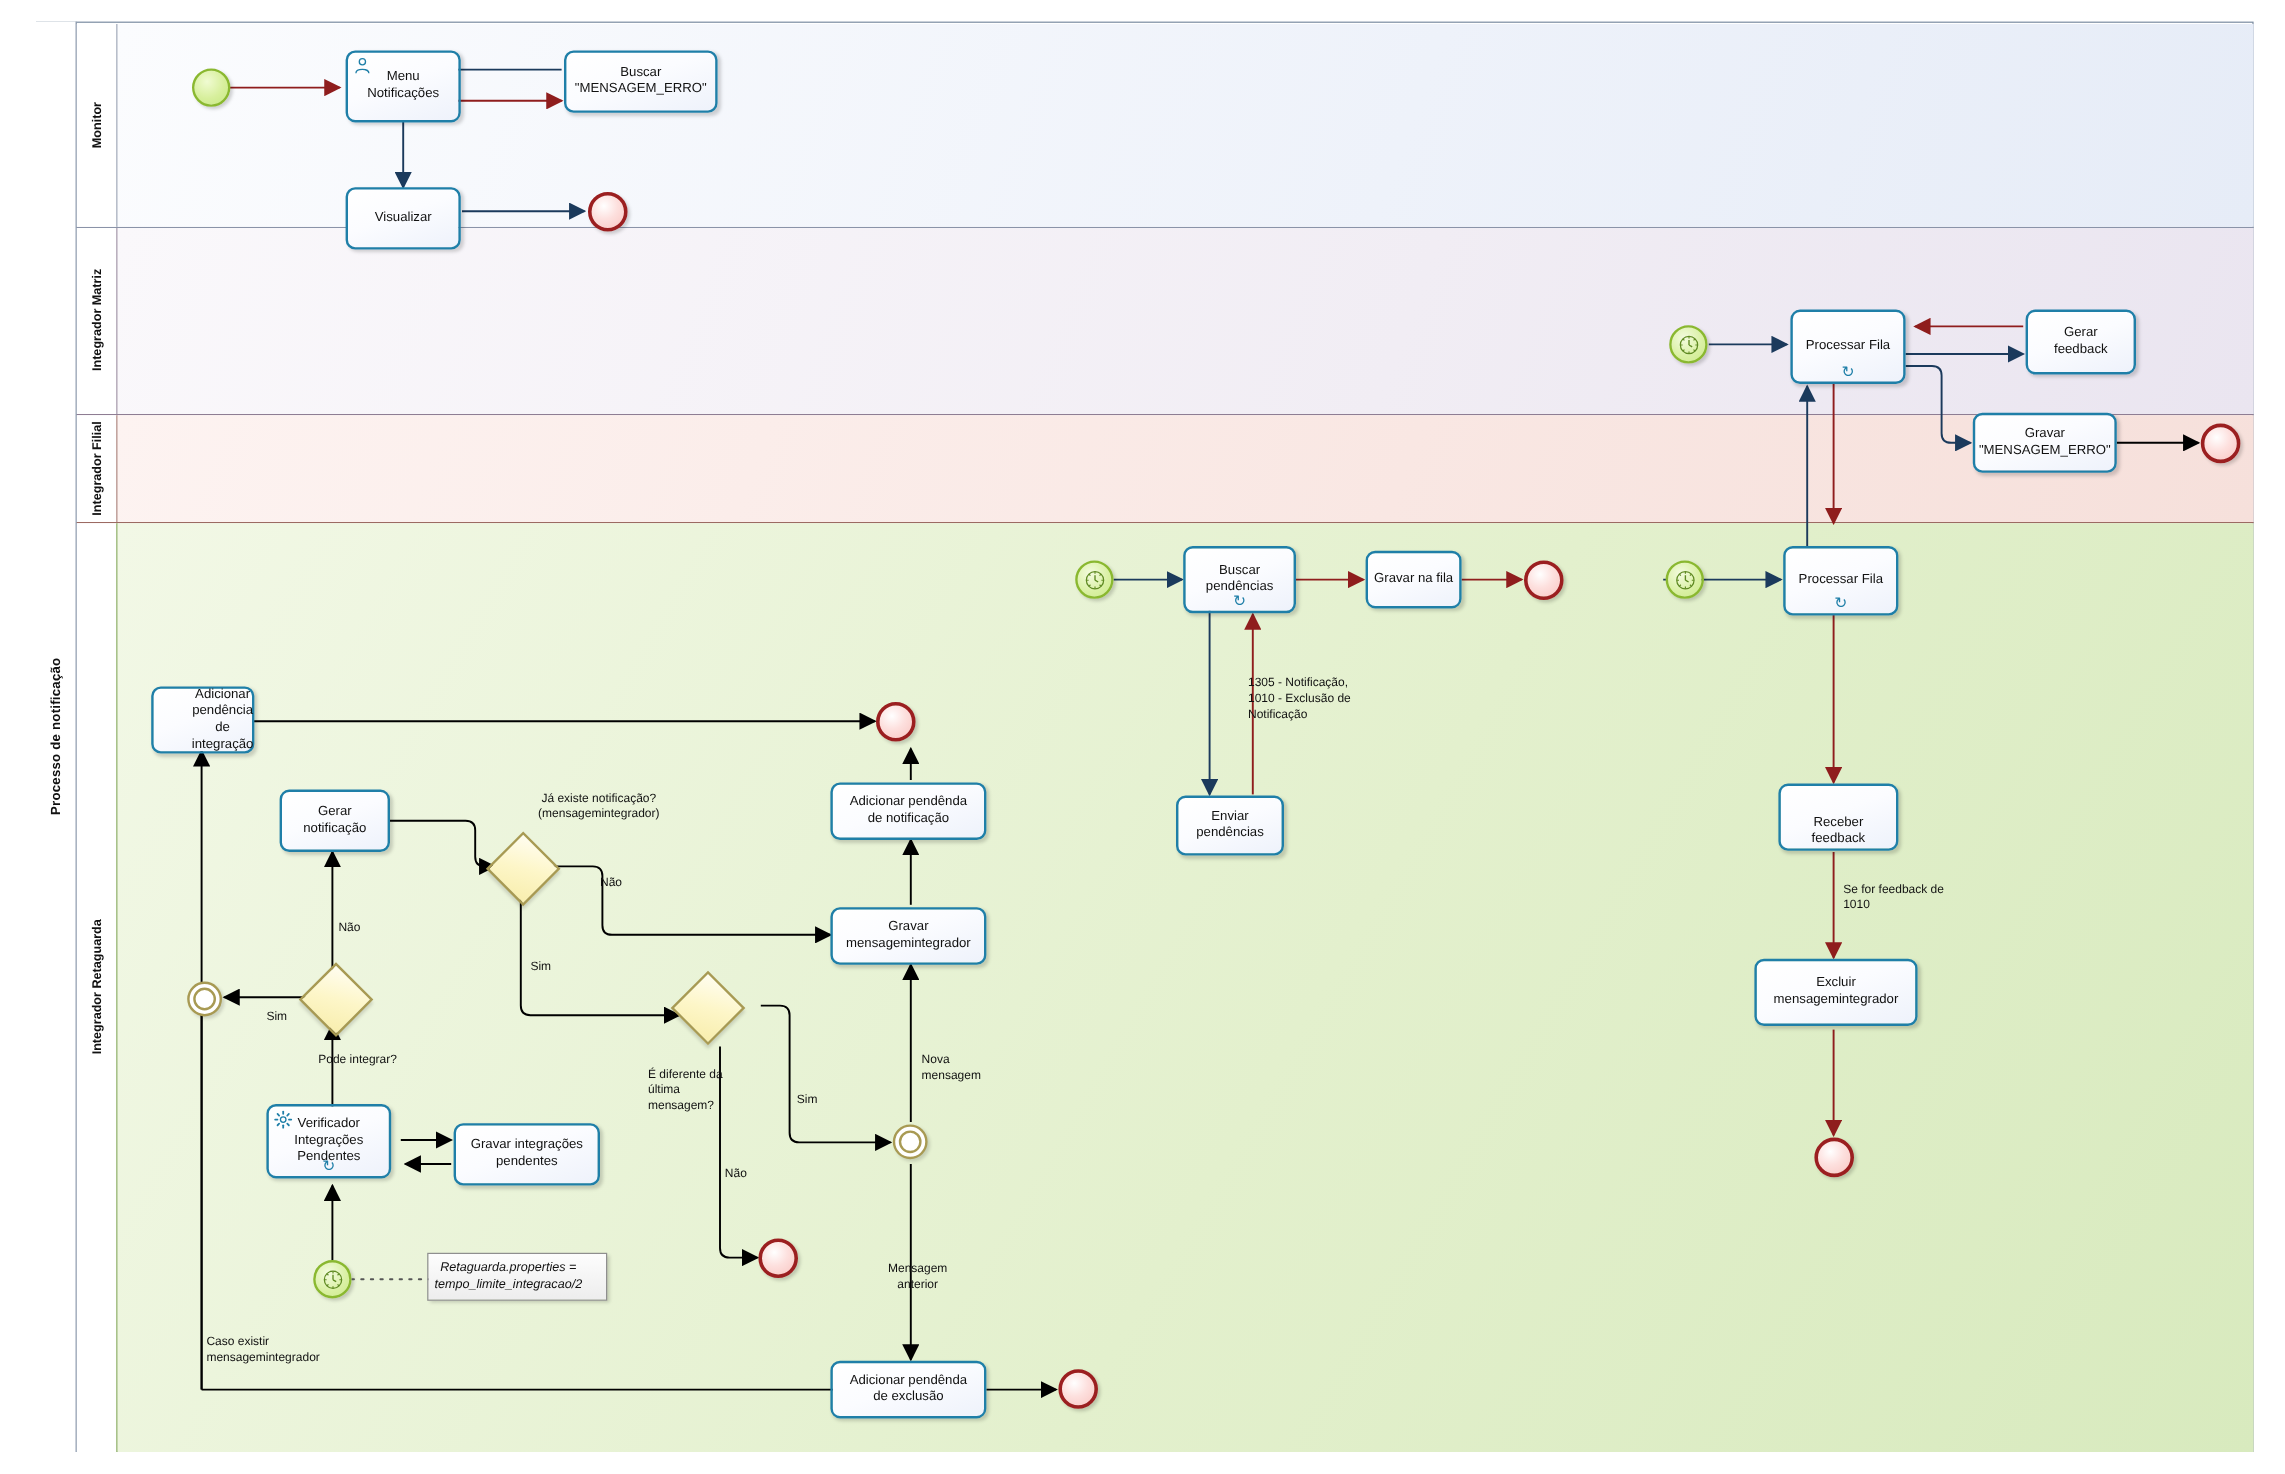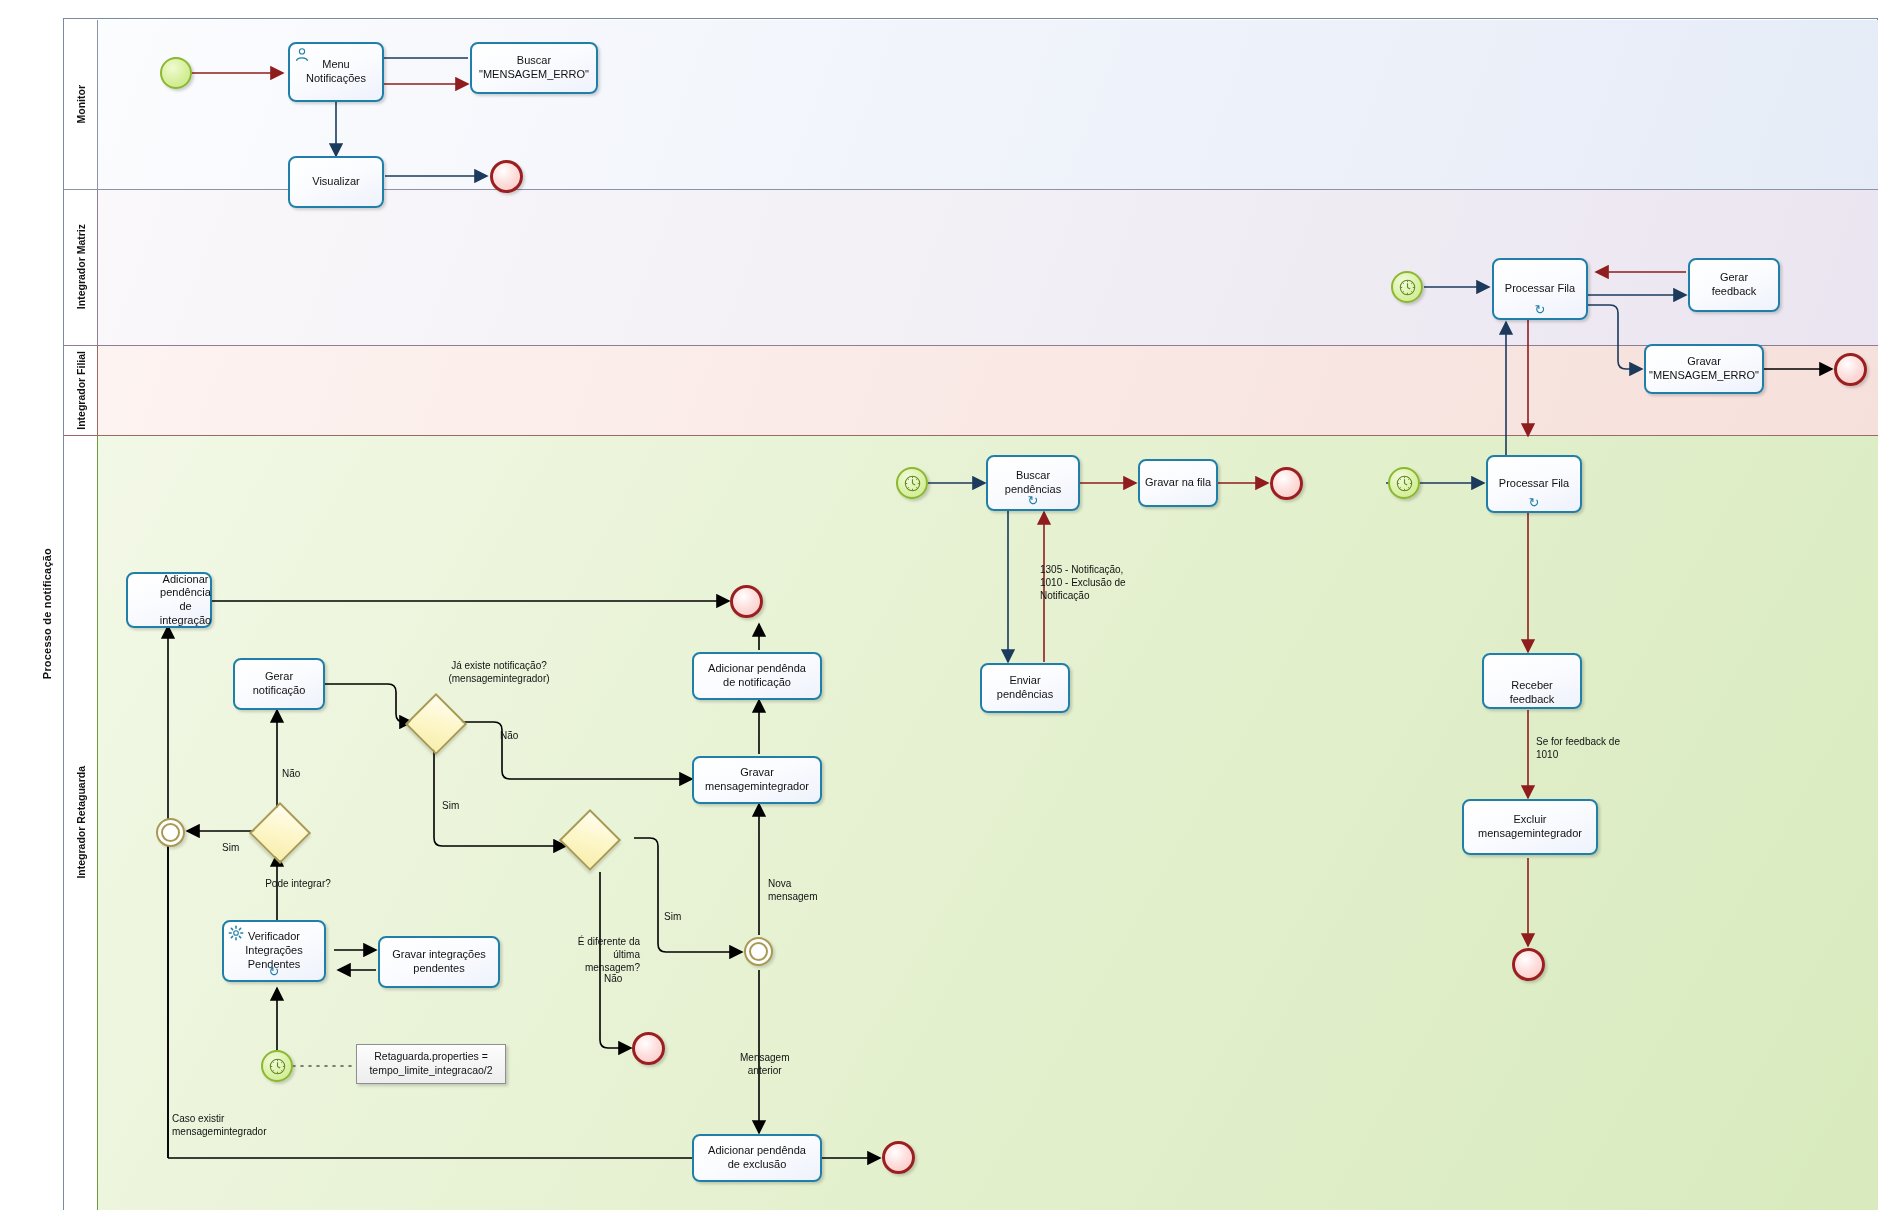--- a/index.html
+++ b/index.html
@@ -54,22 +54,22 @@
              box-shadow:2px 2px 3px rgba(0,0,0,.18);display:flex;align-items:center;justify-content:center;}
 
   .gw{position:absolute;box-sizing:border-box;}
   .gw i{display:block;width:100%;height:100%;
         background:linear-gradient(150deg,#fffdf0 0%,#fdf6c8 50%,#f8eeae 100%);
         border:2px solid #a89a53;transform:rotate(45deg);box-shadow:2px 2px 3px rgba(0,0,0,.15);}
 
   .note{position:absolute;box-sizing:border-box;border:1px solid #8f8f8f;
         background:linear-gradient(180deg,#fdfdfd 0%,#ededed 100%);
         box-shadow:2px 2px 3px rgba(0,0,0,.18);
-        display:flex;align-items:center;justify-content:center;text-align:center;
-        font-size:10.5px;color:#111;line-height:1.3;padding:2px 5px;}
+        display:flex;align-items:center;text-align:center;
+        font-size:10.5px;color:#111;line-height:1.3;padding:2px 5px;font-style:italic;}
 
   .elabel{position:absolute;font-size:10px;color:#111;line-height:1.28;white-space:pre-line;}
 </style>
 </head>
 <body>
 
 <div id="canvas">
 
   <div class="pool"></div>
   <div class="pool-title">
@@ -327,21 +327,21 @@
 
   <div class="evt evt-inter" style="left:156px;top:818px;width:29px;height:29px;"></div>
 
   <div class="gw" style="left:258px;top:811px;width:40px;height:40px;">
       <i></i>
     </div>
 
   <div class="gw" style="left:568px;top:818px;width:40px;height:40px;">
       <i></i>
     </div>
-  <div class="elabel" style="left: 540px; top: 890px; width: 100px; text-align: right; white-space: pre-line; margin-top: 46px;">É diferente da
+  <div class="elabel" style="left: 540px; top: 890px; width: 100px; text-align: left; white-space: pre-line;">É diferente da
 última
 mensagem?</div>
 
   <div class="evt evt-inter" style="left:744px;top:937px;width:29px;height:29px;"></div>
 
   <div class="task" style="left:222px;top:920px;width:104px;height:62px;">
     <svg class="ticon" viewBox="0 0 16 16">
       <circle cx="8" cy="8" r="2.3" fill="none" stroke="#1f7fa8" stroke-width="1.1"></circle>
       <g stroke="#1f7fa8" stroke-width="1.5" stroke-linecap="round">
         <line x1="8" y1="1.3" x2="8" y2="3.2"></line>

